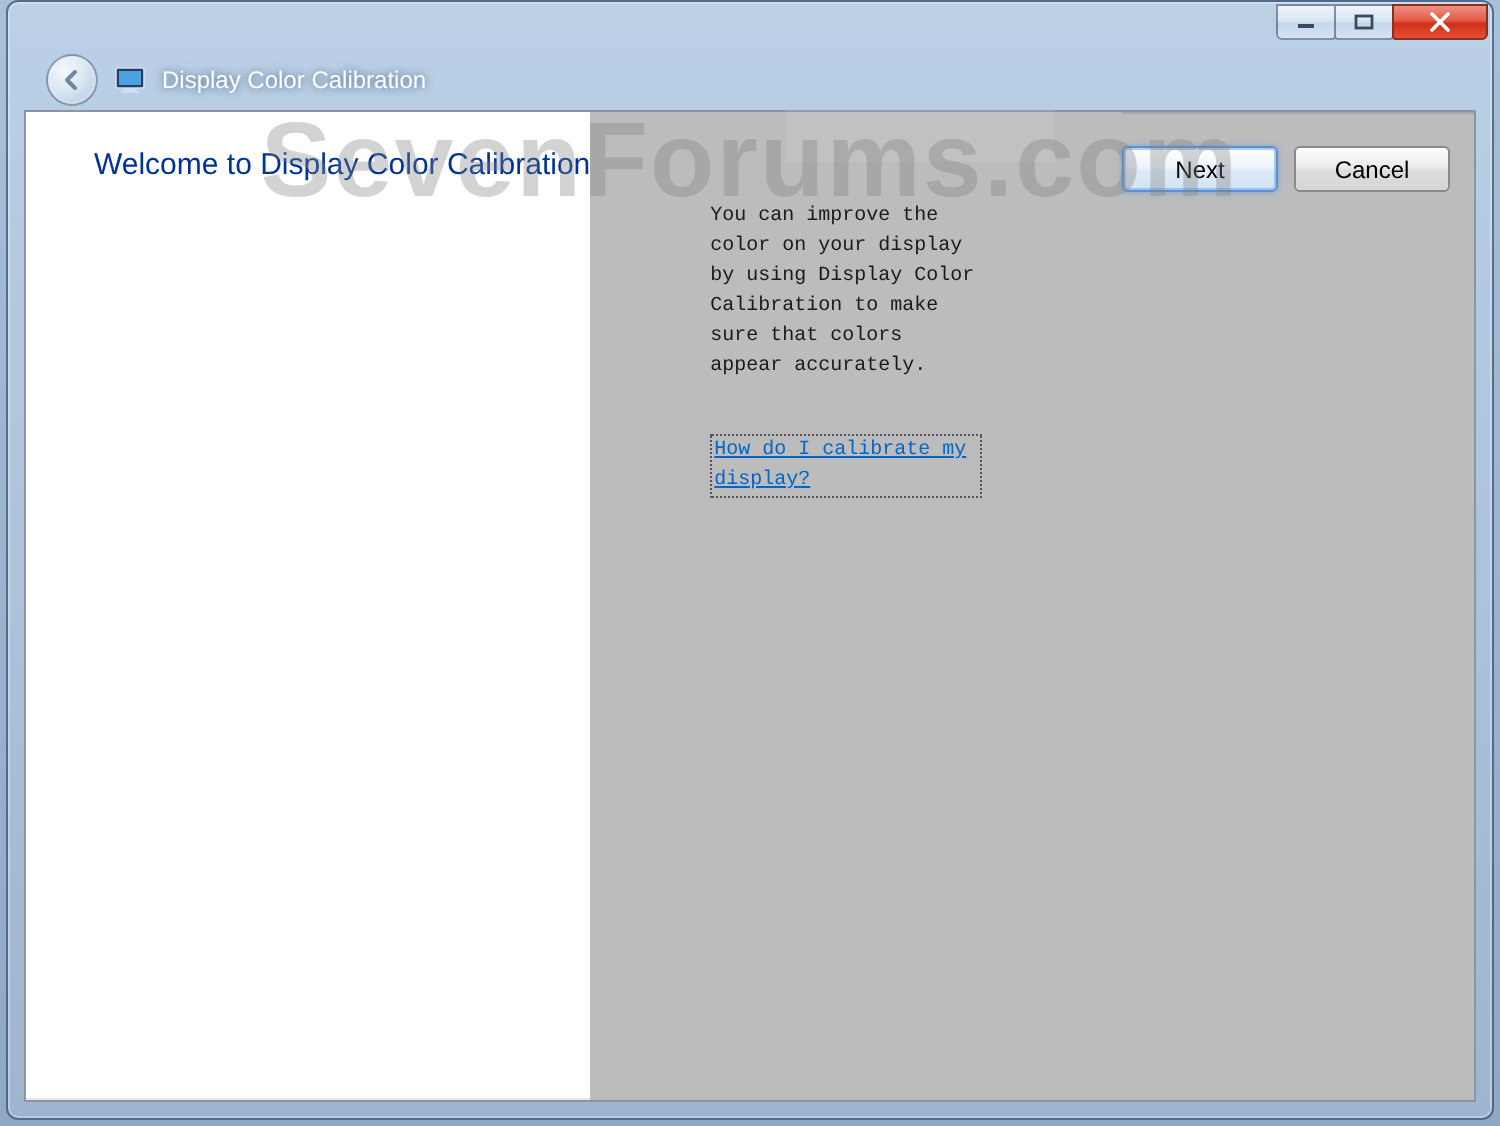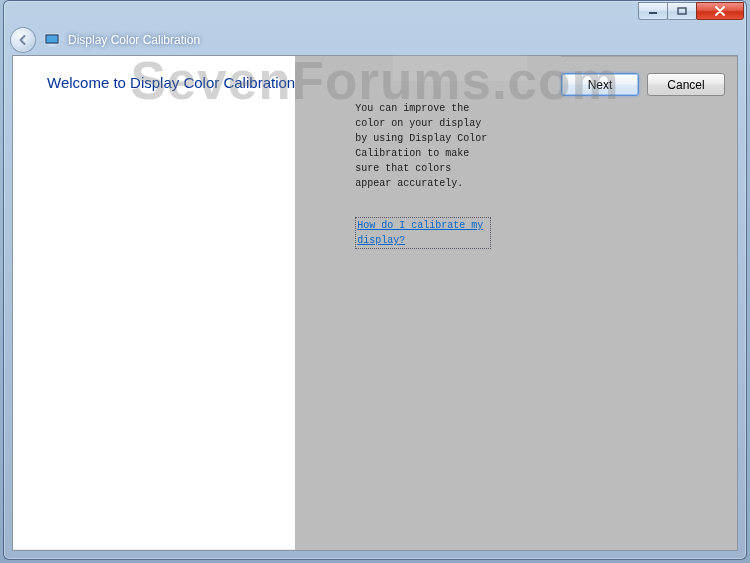--- a/index.html
+++ b/index.html
@@ -48,21 +48,21 @@
     border-color: #8a2f1f;
     color: #fff;
     border-bottom-right-radius: 3px;
   }
   .win-btn.min { border-bottom-left-radius: 3px; }
   .win-btn svg { display:block; }
   .nav-row {
     height: 30px;
     display: flex;
     align-items: center;
-    padding: 0 6px;
+    padding: 0 19px;
     gap: 8px;
     color: #fff;
     text-shadow: 0 0 4px rgba(50,80,130,0.9);
   }
   .back-btn {
     width: 26px; height: 26px;
     border-radius: 50%;
     background: radial-gradient(circle at 35% 30%, #fcfeff, #dfeaf5 45%, #c6d7ea 70%, #afc4de);
     border: 1px solid rgba(90,115,150,0.7);
     box-shadow: inset 0 0 2px rgba(255,255,255,0.9);

